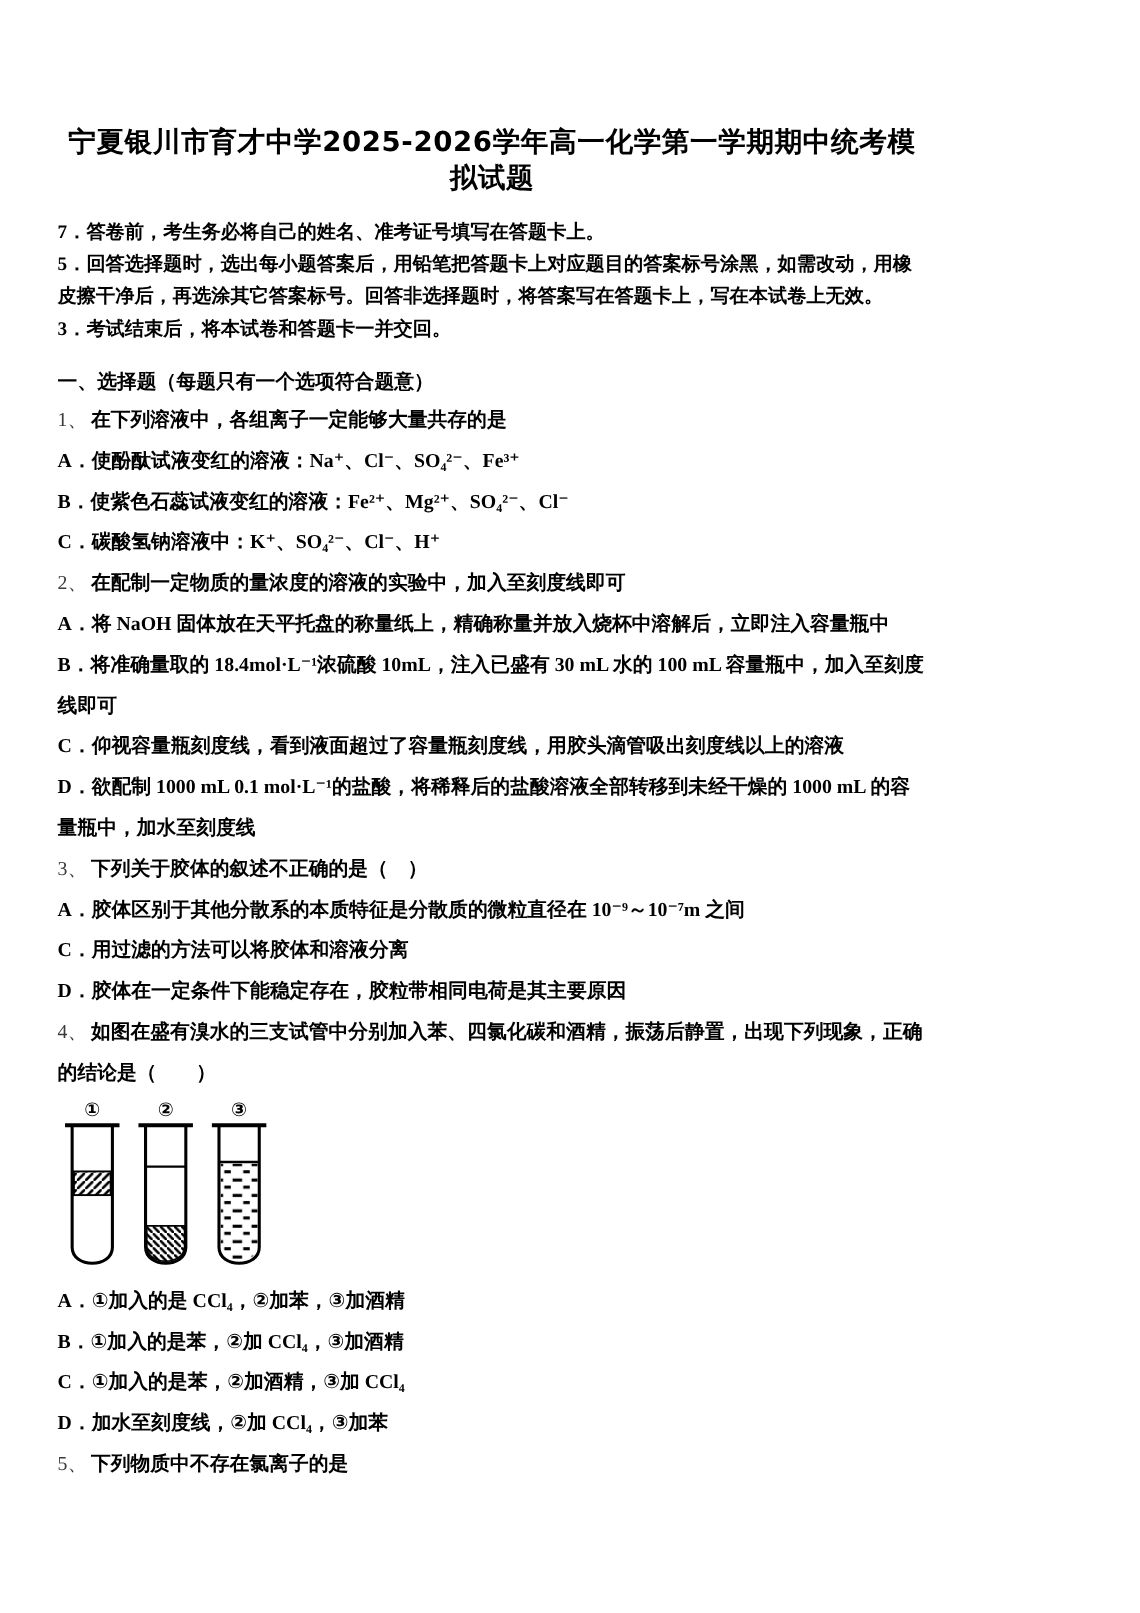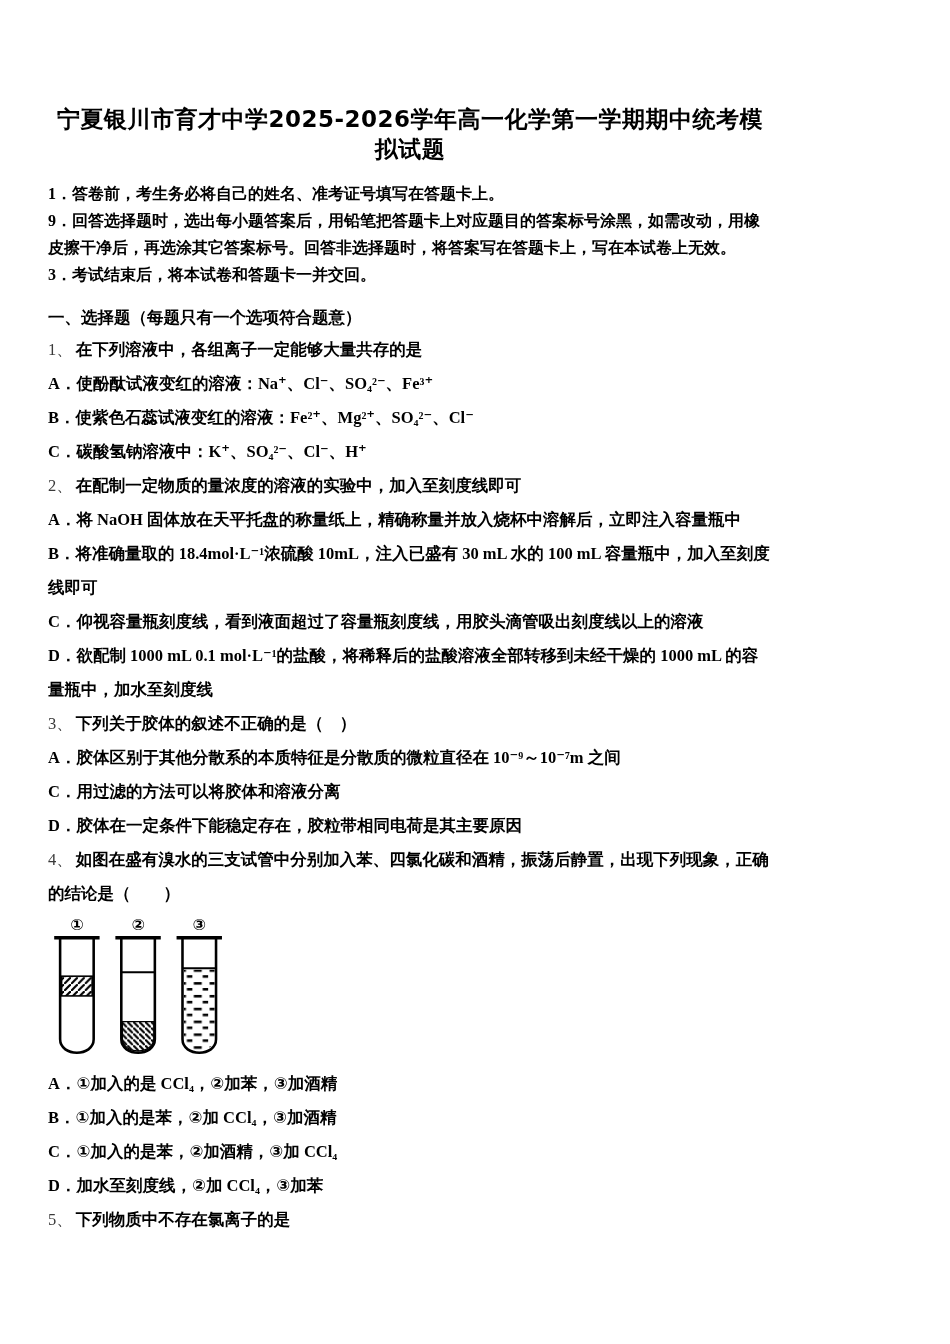--- a/index.html
+++ b/index.html
@@ -42,22 +42,22 @@
   .figure-wrap svg { display:block; }
 </style>
 </head>
 <body>
 
 <div class="page">
 
   <div class="doc-title">宁夏银川市育才中学2025-2026学年高一化学第一学期期中统考模拟试题</div>
 
   <div class="notice">
-    <div class="notice-item">1．答卷前，考生务必将自己的姓名、准考证号填写在答题卡上。</div>
-    <div class="notice-item">9．回答选择题时，选出每小题答案后，用铅笔把答题卡上对应题目的答案标号涂黑，如需改动，用橡皮擦干净后，再选涂其它答案标号。回答非选择题时，将答案写在答题卡上，写在本试卷上无效。</div>
+    <div class="notice-item">7．答卷前，考生务必将自己的姓名、准考证号填写在答题卡上。</div>
+    <div class="notice-item">5．回答选择题时，选出每小题答案后，用铅笔把答题卡上对应题目的答案标号涂黑，如需改动，用橡皮擦干净后，再选涂其它答案标号。回答非选择题时，将答案写在答题卡上，写在本试卷上无效。</div>
     <div class="notice-item">3．考试结束后，将本试卷和答题卡一并交回。</div>
   </div>
 
   <div class="section-heading">一、选择题（每题只有一个选项符合题意）</div>
 
   <div class="question">
     <div class="q-line"><span class="q-num">1、</span><span>在下列溶液中，各组离子一定能够大量共存的是</span></div>
     <div class="q-line">A．使酚酞试液变红的溶液：Na⁺、Cl⁻、SO₄²⁻、Fe³⁺</div>
     <div class="q-line">B．使紫色石蕊试液变红的溶液：Fe²⁺、Mg²⁺、SO₄²⁻、Cl⁻</div>
     <div class="q-line">C．碳酸氢钠溶液中：K⁺、SO₄²⁻、Cl⁻、H⁺</div>

